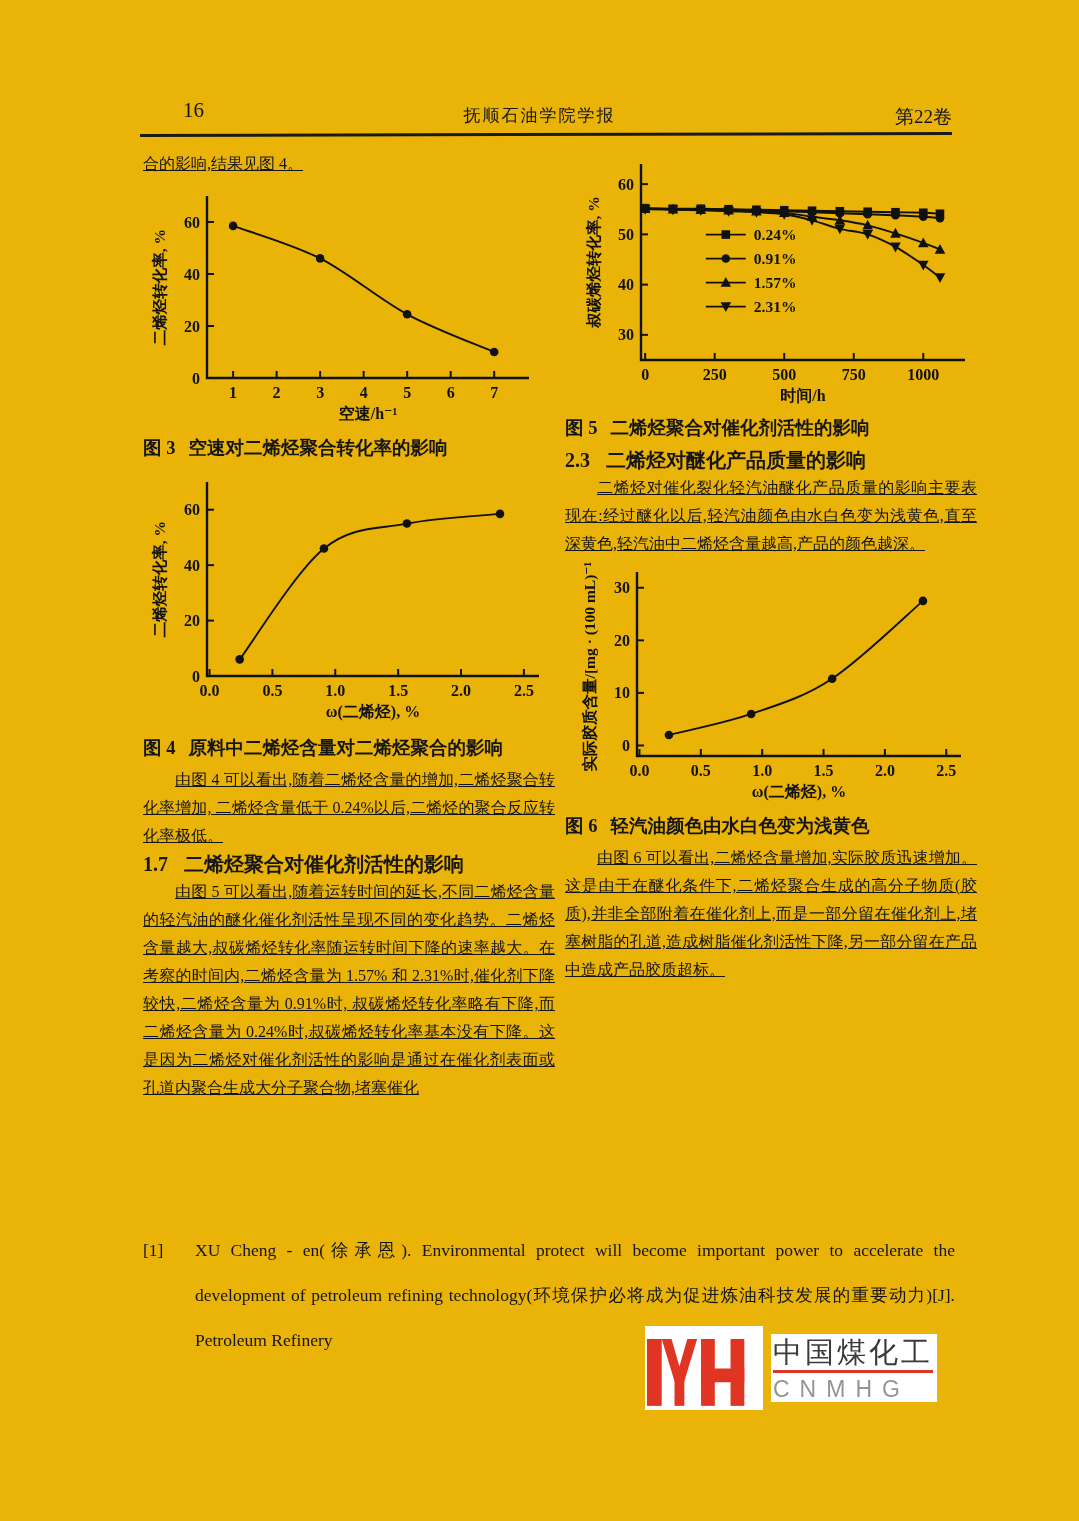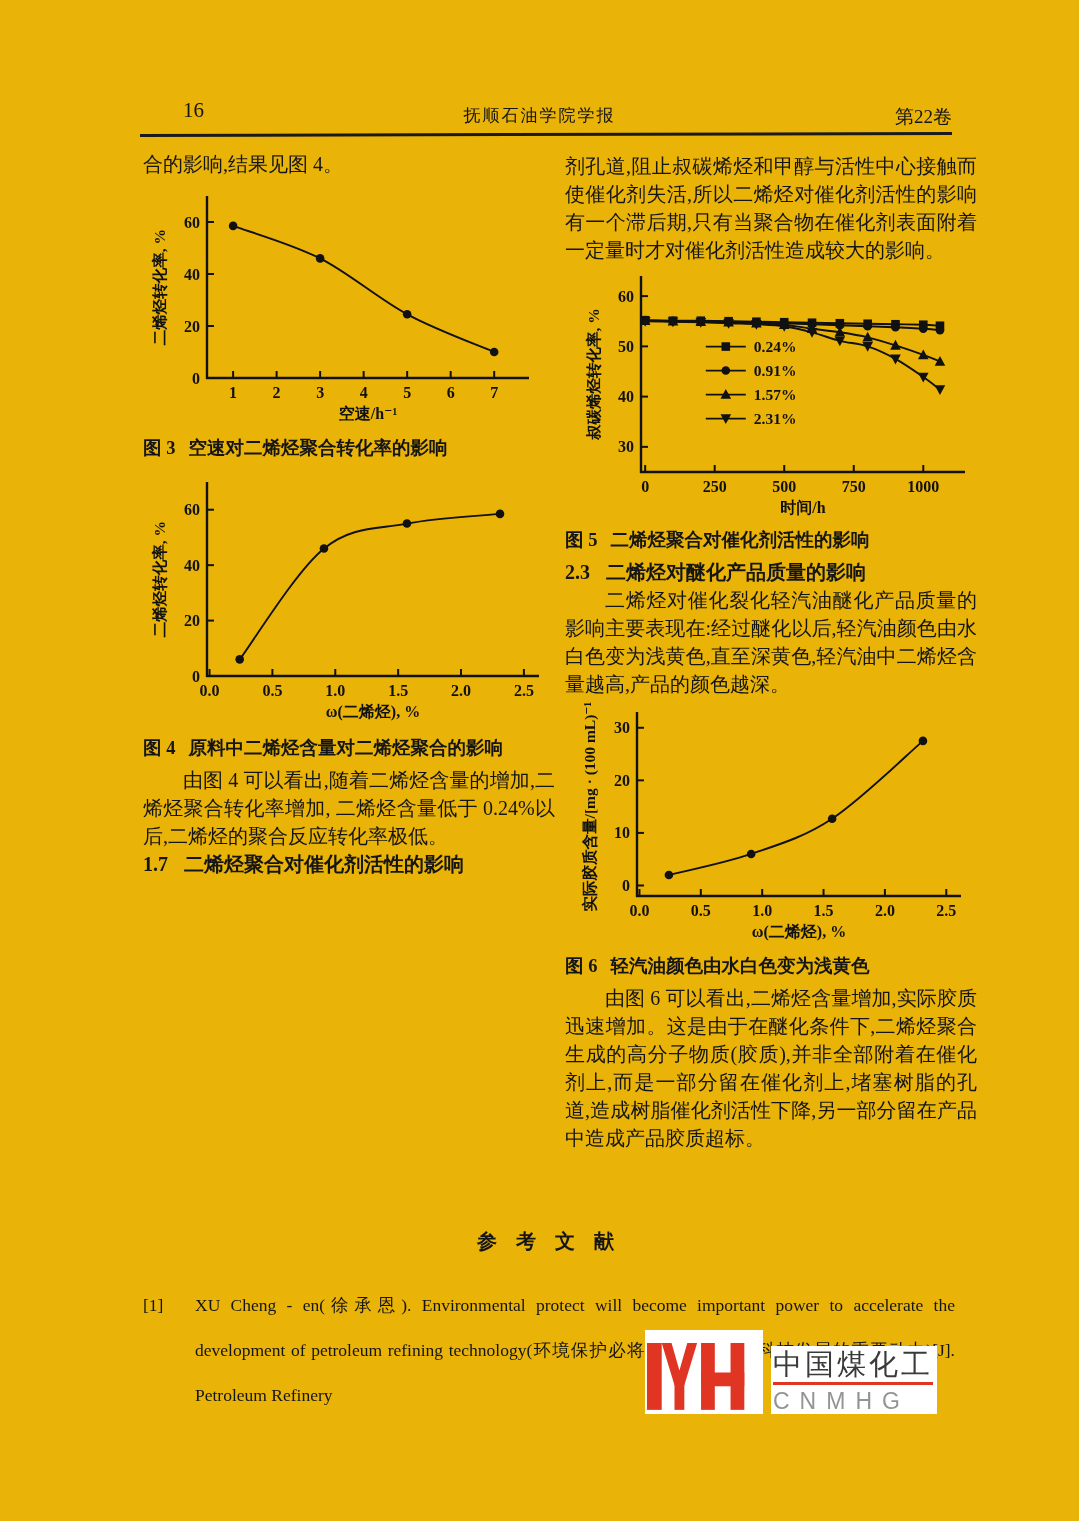--- a/index.html
+++ b/index.html
@@ -7,36 +7,36 @@
         font-family:"Liberation Serif","DejaVu Serif",serif;color:#151515;overflow:hidden;}
   
   .pageno{position:absolute;left:183px;top:98px;font-size:21px;}
   .journal{position:absolute;left:0;right:0;top:104px;text-align:center;font-size:17px;letter-spacing:2px;}
   .volume{position:absolute;right:127px;top:104px;font-size:19px;}
   .rule{position:absolute;left:140px;top:133px;width:812px;height:3px;background:#1a1a1a;transform:rotate(-0.15deg);}
   
   .col{position:absolute;top:150px;width:412px;}
   .col-left{left:143px;}
   .col-right{left:565px;top:152px;}
-  .body-text{margin:0;font-size:20px;line-height:28px;text-align:justify;}
+  .body-text{margin:0;font-size:16px;line-height:28px;text-align:justify;text-decoration:underline;}
   .indent{text-indent:2em;}
   .sec-heading{font-size:20px;line-height:28px;font-weight:700;margin:0;}
   .sec-no{margin-right:16px;}
   figure{margin:4px 0 0 0;padding:0;}
   figure svg{display:block;width:412px;height:auto;}
   .caption{font-size:18.5px;font-weight:700;margin:2px 0 6px 0;line-height:24px;}
   .cap-no{margin-right:13px;}
   svg text{font-family:"Liberation Serif","DejaVu Serif",serif;fill:#111;font-weight:700;}
   
   .refs{position:absolute;left:143px;top:1228px;width:812px;}
   .refs-heading{text-align:center;font-size:20px;font-weight:700;letter-spacing:7px;margin-bottom:28px;}
   .ref-item{position:relative;padding-left:52px;font-size:17.5px;line-height:45px;text-align:justify;}
   .ref-label{position:absolute;left:0;top:0;}
   
-  .watermark{position:absolute;left:645px;top:1322px;width:322px;height:92px;display:flex;align-items:flex-end;z-index:5;}
+  .watermark{position:absolute;left:645px;top:1322px;width:322px;height:92px;display:flex;align-items:center;z-index:5;}
   .wm-logo{width:118px;height:84px;background:#fff;flex:0 0 auto;}
   .wm-text{margin-left:8px;background:#fff;padding:2px 4px 0 2px;}
   .wm-brand{font-family:"Liberation Sans","DejaVu Sans",sans-serif;font-size:29px;color:#3a3a3a;letter-spacing:3px;line-height:32px;white-space:nowrap;}
   .wm-rule{height:3px;background:#e13524;margin:2px 0 3px 0;}
   .wm-abbr{font-family:"Liberation Sans","DejaVu Sans",sans-serif;font-size:23px;color:#949494;letter-spacing:10px;line-height:26px;}
 </style>
 </head>
 <body>
 
 <div class="page">
@@ -122,24 +122,24 @@
         </svg>
       <figcaption class="caption">
         <span class="cap-no">图 4</span><span>原料中二烯烃含量对二烯烃聚合的影响</span>
       </figcaption>
     </figure>
 
     <p class="body-text indent">由图 4 可以看出,随着二烯烃含量的增加,二烯烃聚合转化率增加, 二烯烃含量低于 0.24%以后,二烯烃的聚合反应转化率极低。</p>
     <div class="sec-heading">
       <span class="sec-no">1.7</span><span>二烯烃聚合对催化剂活性的影响</span>
     </div>
+    <p class="body-text indent">由图 5 可以看出,随着运转时间的延长,不同二烯烃含量的轻汽油的醚化催化剂活性呈现不同的变化趋势。二烯烃含量越大,叔碳烯烃转化率随运转时间下降的速率越大。在考察的时间内,二烯烃含量为 1.57% 和 2.31%时,催化剂下降较快,二烯烃含量为 0.91%时, 叔碳烯烃转化率略有下降,而二烯烃含量为 0.24%时,叔碳烯烃转化率基本没有下降。这是因为二烯烃对催化剂活性的影响是通过在催化剂表面或孔道内聚合生成大分子聚合物,堵塞催化</p>
   </div>
 
   <div class="col col-right">
-    <p class="body-text">剂孔道,阻止叔碳烯烃和甲醇与活性中心接触而使催化剂失活,所以二烯烃对催化剂活性的影响有一个滞后期,只有当聚合物在催化剂表面附着一定量时才对催化剂活性造成较大的影响。</p>
 
     <figure>
       <svg viewBox="0 0 412 258">
           <line x1="76" y1="8" x2="76" y2="205" stroke="#111" stroke-width="2.4"></line>
           <line x1="75" y1="204" x2="400" y2="204" stroke="#111" stroke-width="2.4"></line>
           <line x1="76" y1="178.87179487179486" x2="83" y2="178.87179487179486" stroke="#111" stroke-width="2"></line>
           <text x="69" y="184.37179487179486" font-size="16" text-anchor="end">30</text>
           <line x1="76" y1="128.6153846153846" x2="83" y2="128.6153846153846" stroke="#111" stroke-width="2"></line>
           <text x="69" y="134.1153846153846" font-size="16" text-anchor="end">40</text>
           <line x1="76" y1="78.35897435897435" x2="83" y2="78.35897435897435" stroke="#111" stroke-width="2"></line>
@@ -267,21 +267,20 @@
         </svg>
       <figcaption class="caption">
         <span class="cap-no">图 6</span><span>轻汽油颜色由水白色变为浅黄色</span>
       </figcaption>
     </figure>
 
     <p class="body-text indent">由图 6 可以看出,二烯烃含量增加,实际胶质迅速增加。这是由于在醚化条件下,二烯烃聚合生成的高分子物质(胶质),并非全部附着在催化剂上,而是一部分留在催化剂上,堵塞树脂的孔道,造成树脂催化剂活性下降,另一部分留在产品中造成产品胶质超标。</p>
   </div>
 
   <div class="refs">
-    <div class="refs-heading">参 考 文 献</div>
     <div class="ref-item">
       <span class="ref-label">[1]</span><span>XU Cheng - en(徐承恩). Environmental protect will become important power to accelerate the development of petroleum refining technology(环境保护必将成为促进炼油科技发展的重要动力)[J]. Petroleum Refinery</span>
     </div>
   </div>
 
   <div class="watermark">
     <svg class="wm-logo" viewBox="0 0 120 85">
       <rect x="0" y="0" width="120" height="85" fill="#ffffff"></rect>
       <rect x="2" y="13" width="15" height="68" fill="#e13524"></rect>
       <polygon points="17,13 27,13 35,41 43,13 53,13 40,56 30,56" fill="#e13524"></polygon>

